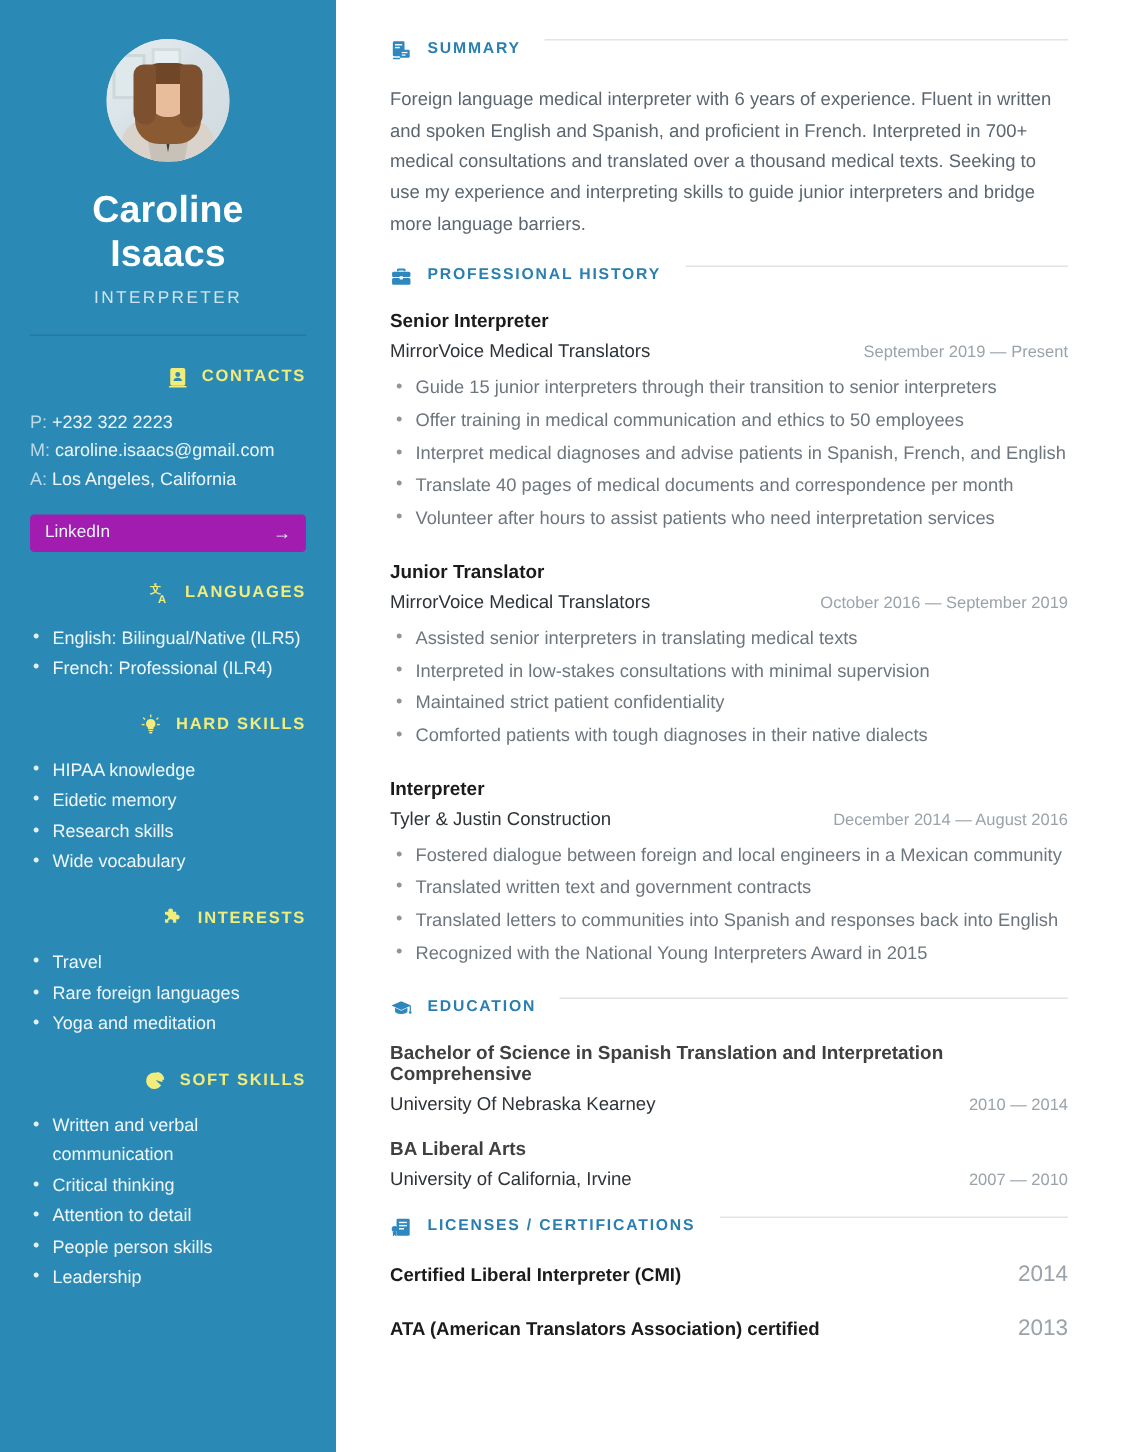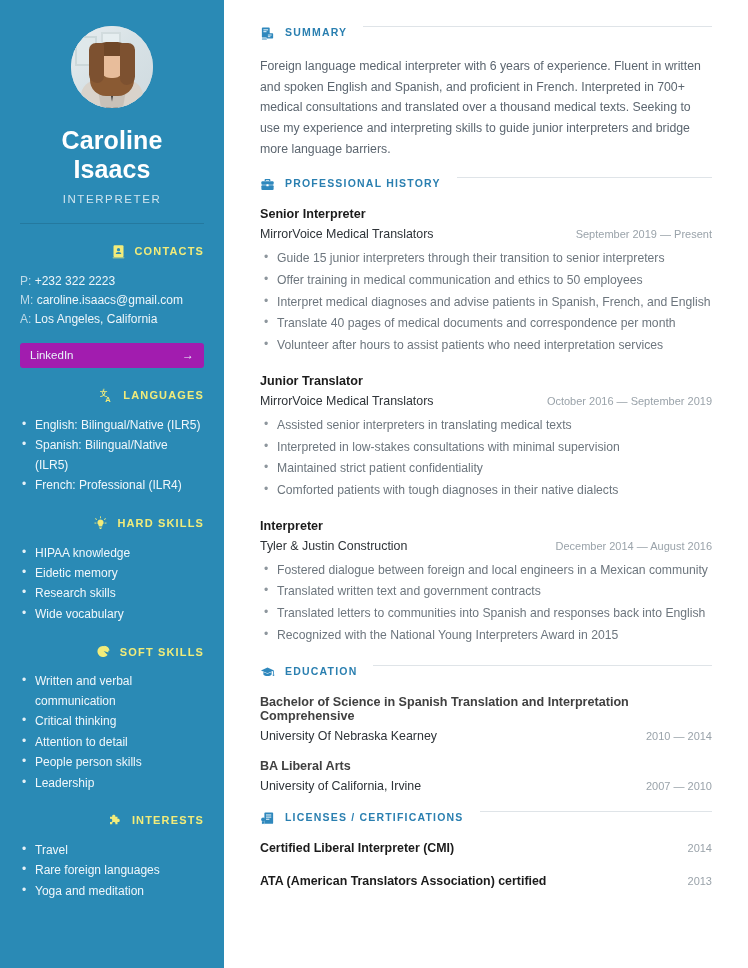--- a/index.html
+++ b/index.html
@@ -267,21 +267,21 @@
     justify-content: space-between;
     gap: 14px;
     margin-bottom: 19px;
   }
   .cert-row:last-child { margin-bottom: 0; }
   .cert-name {
     font-size: 12.4px;
     font-weight: bold;
     color: #1b1b1b;
   }
-  .cert-year { font-size: 11px; color: #9aa3aa; white-space: nowrap; }
+  .cert-year { font-size: 15px; color: #9aa3aa; white-space: nowrap; }
 </style>
 </head>
 <body>
 
 <div class="resume">
 
   <aside class="sidebar">
 
     <div class="photo-wrap">
       <div class="photo">
@@ -339,21 +339,20 @@
       <div class="side-head">
         <svg class="side-ico" viewBox="0 0 24 24">
           <text x="1.5" y="12" font-size="12" font-family="'Liberation Sans', sans-serif" font-weight="bold" fill="#f2ec7a">文</text>
           <path d="M7 1.2h1.6v1.4H7z" fill="#f2ec7a"></path>
           <text x="10" y="22.5" font-size="12" font-family="'Liberation Sans', sans-serif" font-weight="bold" fill="#f2ec7a">A</text>
         </svg>
         <span class="side-head-label">LANGUAGES</span>
       </div>
       <ul class="side-list">
         <li>English: Bilingual/Native (ILR5)</li>
-        <li>Spanish: Bilingual/Native (ILR5)</li>
         <li>French: Professional (ILR4)</li>
       </ul>
     </section>
 
     <section class="side-section">
       <div class="side-head">
         <svg class="side-ico" viewBox="0 0 24 24">
           <path d="M12 5.4a5 5 0 00-3 9v1.8h6V14.4a5 5 0 00-3-9z" fill="#f2ec7a"></path>
           <rect x="9.6" y="17" width="4.8" height="1.5" rx="0.7" fill="#f2ec7a"></rect>
           <rect x="10.3" y="19.3" width="3.4" height="1.4" rx="0.7" fill="#f2ec7a"></rect>
@@ -369,46 +368,46 @@
         <li>HIPAA knowledge</li>
         <li>Eidetic memory</li>
         <li>Research skills</li>
         <li>Wide vocabulary</li>
       </ul>
     </section>
 
     <section class="side-section">
       <div class="side-head">
         <svg class="side-ico" viewBox="0 0 24 24">
+          <path d="M9.2 2.6c1.5 0 2.6 1 2.6 2.2 0 .5-.2.9-.2 1.2h3.6v3.4c.4 0 .8-.2 1.3-.2 1.3 0 2.3 1.1 2.3 2.6s-1 2.6-2.3 2.6c-.5 0-.9-.2-1.3-.2v3.6h-3.5c0-.4.2-.8.2-1.3 0-1.3-1.1-2.3-2.6-2.3s-2.6 1-2.6 2.3c0 .5.2.9.2 1.3H3.2v-3.6c.4 0 .8.2 1.3.2 1.3 0 2.3-1.1 2.3-2.6S5.8 9.2 4.5 9.2c-.5 0-.9.2-1.3.2V6h3.6c0-.3-.2-.7-.2-1.2 0-1.2 1.1-2.2 2.6-2.2z" fill="#f2ec7a"></path>
+        </svg>
+        <span class="side-head-label">INTERESTS</span>
+      </div>
+      <ul class="side-list">
+        <li>Travel</li>
+        <li>Rare foreign languages</li>
+        <li>Yoga and meditation</li>
+      </ul>
+    </section>
+
+    <section class="side-section">
+      <div class="side-head">
+        <svg class="side-ico" viewBox="0 0 24 24">
           <path d="M11 3.2a8.8 8.8 0 101.9 17.4A8.8 8.8 0 0011 3.2z" fill="#f2ec7a"></path>
           <path d="M13.4 2.6v8.2h8.2a8.2 8.2 0 00-8.2-8.2z" fill="#f2ec7a"></path>
           <path d="M12.3 11.2l8.6 2.6a8.8 8.8 0 01-2.2 3.6z" fill="#2a8ab5"></path>
         </svg>
         <span class="side-head-label">SOFT SKILLS</span>
       </div>
       <ul class="side-list">
         <li>Written and verbal communication</li>
         <li>Critical thinking</li>
         <li>Attention to detail</li>
         <li>People person skills</li>
         <li>Leadership</li>
-      </ul>
-    </section>
-
-    <section class="side-section">
-      <div class="side-head">
-        <svg class="side-ico" viewBox="0 0 24 24">
-          <path d="M9.2 2.6c1.5 0 2.6 1 2.6 2.2 0 .5-.2.9-.2 1.2h3.6v3.4c.4 0 .8-.2 1.3-.2 1.3 0 2.3 1.1 2.3 2.6s-1 2.6-2.3 2.6c-.5 0-.9-.2-1.3-.2v3.6h-3.5c0-.4.2-.8.2-1.3 0-1.3-1.1-2.3-2.6-2.3s-2.6 1-2.6 2.3c0 .5.2.9.2 1.3H3.2v-3.6c.4 0 .8.2 1.3.2 1.3 0 2.3-1.1 2.3-2.6S5.8 9.2 4.5 9.2c-.5 0-.9.2-1.3.2V6h3.6c0-.3-.2-.7-.2-1.2 0-1.2 1.1-2.2 2.6-2.2z" fill="#f2ec7a"></path>
-        </svg>
-        <span class="side-head-label">INTERESTS</span>
-      </div>
-      <ul class="side-list">
-        <li>Travel</li>
-        <li>Rare foreign languages</li>
-        <li>Yoga and meditation</li>
       </ul>
     </section>
 
   </aside>
 
   <main class="main">
 
     <section class="sec">
       <div class="sec-head">
         <svg class="sec-ico" viewBox="0 0 24 24">

